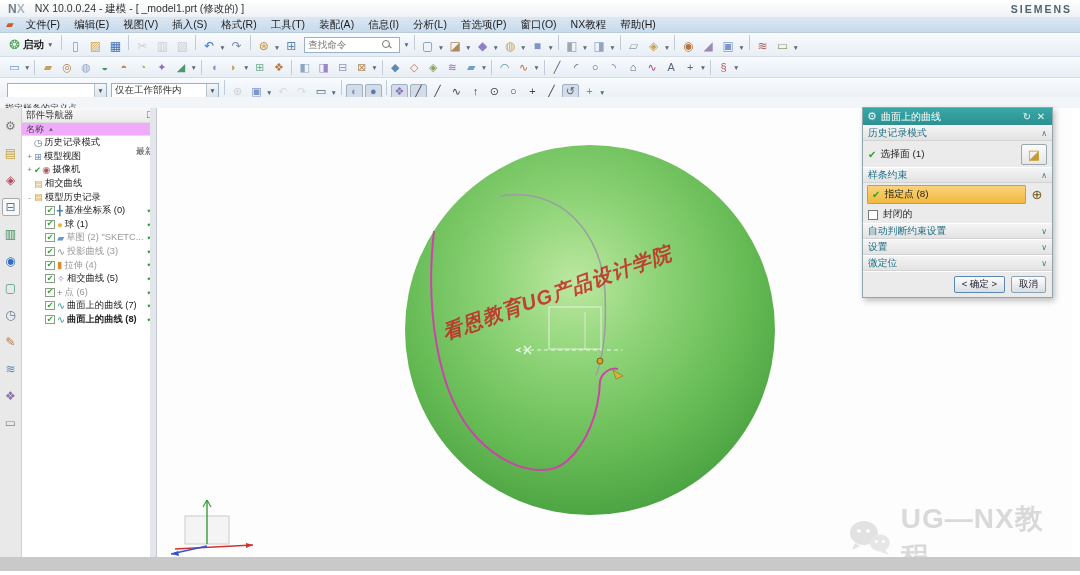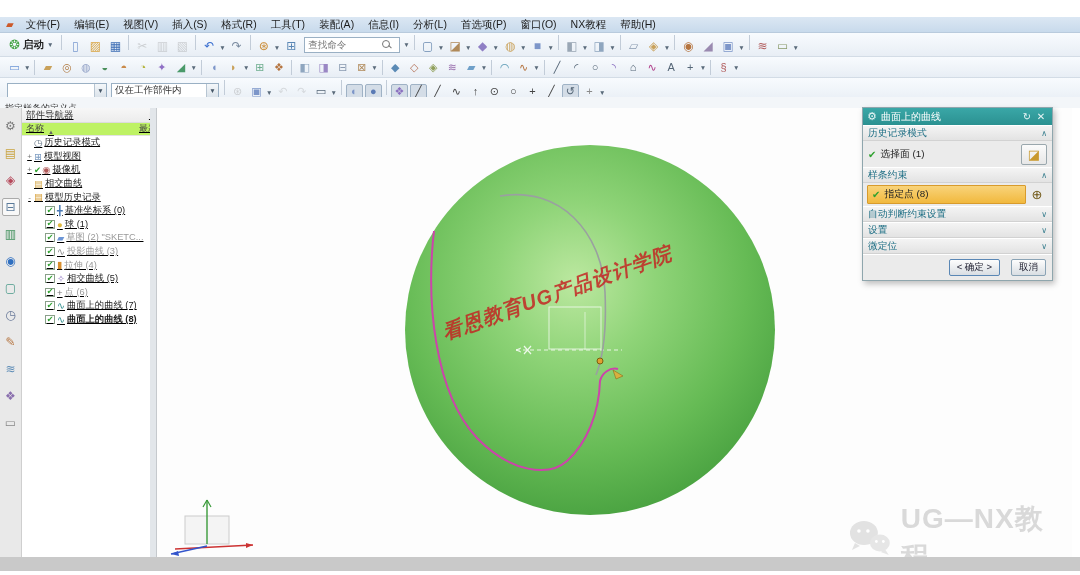--- a/index.html
+++ b/index.html
@@ -57,26 +57,26 @@
   #cueline span { font-size:9px; color:#333; margin-left:5px; line-height:11px; display:inline-block; }
 
   
   #main { position:absolute; left:0; top:108px; width:1080px; height:449px; }
   #resbar { position:absolute; left:0; top:0; width:22px; height:100%; background:#e9e9e9; border-right:1px solid #cfcfcf; }
   .res-ic { position:relative; width:18px; height:18px; margin:9px auto 0; display:flex; align-items:center; justify-content:center;
     font-size:12px; border-radius:2px; cursor:default; }
   .res-ic.pressed { background:#f8f8f8; border:1px solid #aaa; }
 
   
-  #navigator { position:absolute; left:22px; top:0; width:140px; height:100%; background:#fff; border-right:1px solid #737373; overflow:hidden;text-decoration:underline; }
+  #navigator { position:absolute; left:22px; top:0; width:140px; height:100%; background:#fff; border-right:4px solid #737373; overflow:hidden; }
   #nav-head { height:15px; background:linear-gradient(#f7f7f7,#ececec); border-bottom:1px solid #dcdcdc;
     display:flex; align-items:center; padding:0 4px; }
   #nav-head .t { font-size:9.5px; color:#333; flex:1; }
   #nav-head .pin { font-size:9px; color:#666; }
-  #nav-cols { height:13px; background:#bef264; border-bottom:1px solid #e2e2e2; display:flex; align-items:flex-end; padding:0 4px; }
+  #nav-cols { height:13px; background:#f0abfc; border-bottom:1px solid #e2e2e2; display:flex; align-items:center; padding:0 4px; }
   #nav-cols .c1 { font-size:9px; color:#444; }
   #nav-cols .ar { font-size:6px; color:#666; margin-left:4px; }
   #nav-cols .c2 { font-size:9px; color:#444; margin-left:auto;margin-top:44px; }
   .nav-row { position:relative; height:13.6px; display:flex; align-items:center; white-space:nowrap; overflow:hidden; cursor:default; }
   .nav-row .exp { width:9px; font-size:8px; color:#777; text-align:center; flex:0 0 9px; }
   .nav-row .cb { flex:0 0 10px; width:10px; height:9px; border:1px solid #8aa08a; background:#fff; margin-right:2px;
     display:flex; align-items:center; justify-content:center; font-size:8px; color:#2fa12f; line-height:1; }
   .nav-row .fic { font-size:9.5px; margin-right:2px; line-height:1; }
   .nav-row .lbl { font-size:9.3px; color:#222; }
   .nav-row .lbl.gray { color:#9a9a9a; }
@@ -113,35 +113,40 @@
   #row-selectface { height:26px; }
   #face-btn { margin-left:auto; width:26px; height:21px; background:linear-gradient(#fbfbfb,#e7e7e7);
     border:1px solid #9aa7ad; border-radius:2px; display:flex; align-items:center; justify-content:center;
     font-size:13px; color:#c9992e; cursor:default; }
   #row-specify { height:19px; margin:2px 4px 2px 4px; display:flex; align-items:center; }
   #specify-hl { flex:1; height:19px; display:flex; align-items:center; padding:0 4px;
     background:linear-gradient(#f9d37a,#f1b93e); border:1px solid #d89b2c; border-radius:1px; }
   #specify-pt { width:22px; text-align:center; font-size:13px; color:#6d5410; cursor:default; }
   #row-closed { height:17px; }
   #row-closed .box { width:10px; height:10px; border:1px solid #777; background:#fff; margin-right:5px; }
-  #dlg-footer { height:26px; display:flex; align-items:center; justify-content:flex-end; gap:11px; padding:0 6px;
+  #dlg-footer { height:26px; display:flex; align-items:center; justify-content:flex-end; gap:6px; padding:0 6px;
     border-top:1px solid #fff; }
   .dlg-btn { height:17px; padding:0 7px; font-size:9.5px; color:#223; background:linear-gradient(#fdfdfd,#d9dee3);
     border:1px solid #8aa3b5; border-radius:2px; display:flex; align-items:center; cursor:default; font-family:inherit; }
   .dlg-btn.default { border-color:#5a87b5; }
 
   
   #graybar { position:absolute; left:0; top:557px; width:1080px; height:14px; background:#c9c9c9; }
 </style>
 </head>
 <body>
 
 <div id="stage">
   <div id="chrome">
 
+    <div id="titlebar">
+      <span id="nx-logo"><span class="n">N</span><span class="x">X</span></span>
+      <span id="win-title">NX 10.0.0.24 - 建模 - [ _model1.prt  (修改的) ]</span>
+      <span id="brand">SIEMENS</span>
+    </div>
 
     <div id="menubar">
       <span class="app-ic">▰</span>
     <span class="menu-item">文件(F)</span>
         <span class="menu-item">编辑(E)</span>
         <span class="menu-item">视图(V)</span>
         <span class="menu-item">插入(S)</span>
         <span class="menu-item">格式(R)</span>
         <span class="menu-item">工具(T)</span>
         <span class="menu-item">装配(A)</span>
@@ -425,20 +430,24 @@
         <span class="lbl">样条约束</span>
         <span class="chev">∧</span>
       </div>
       <div id="row-specify">
         <span id="specify-hl">
           <span class="dlg-check">✔</span>
           <span class="dlg-lbl">指定点 (8)</span>
         </span>
         <span id="specify-pt">⊕</span>
       </div>
+      <div class="dlg-row" id="row-closed">
+        <span class="box"></span>
+        <span class="dlg-lbl">封闭的</span>
+      </div>
 
       <div class="dlg-group-head">
         <span class="lbl">自动判断约束设置</span>
         <span class="chev">∨</span>
       </div>
       <div class="dlg-group-head">
         <span class="lbl">设置</span>
         <span class="chev">∨</span>
       </div>
       <div class="dlg-group-head">

